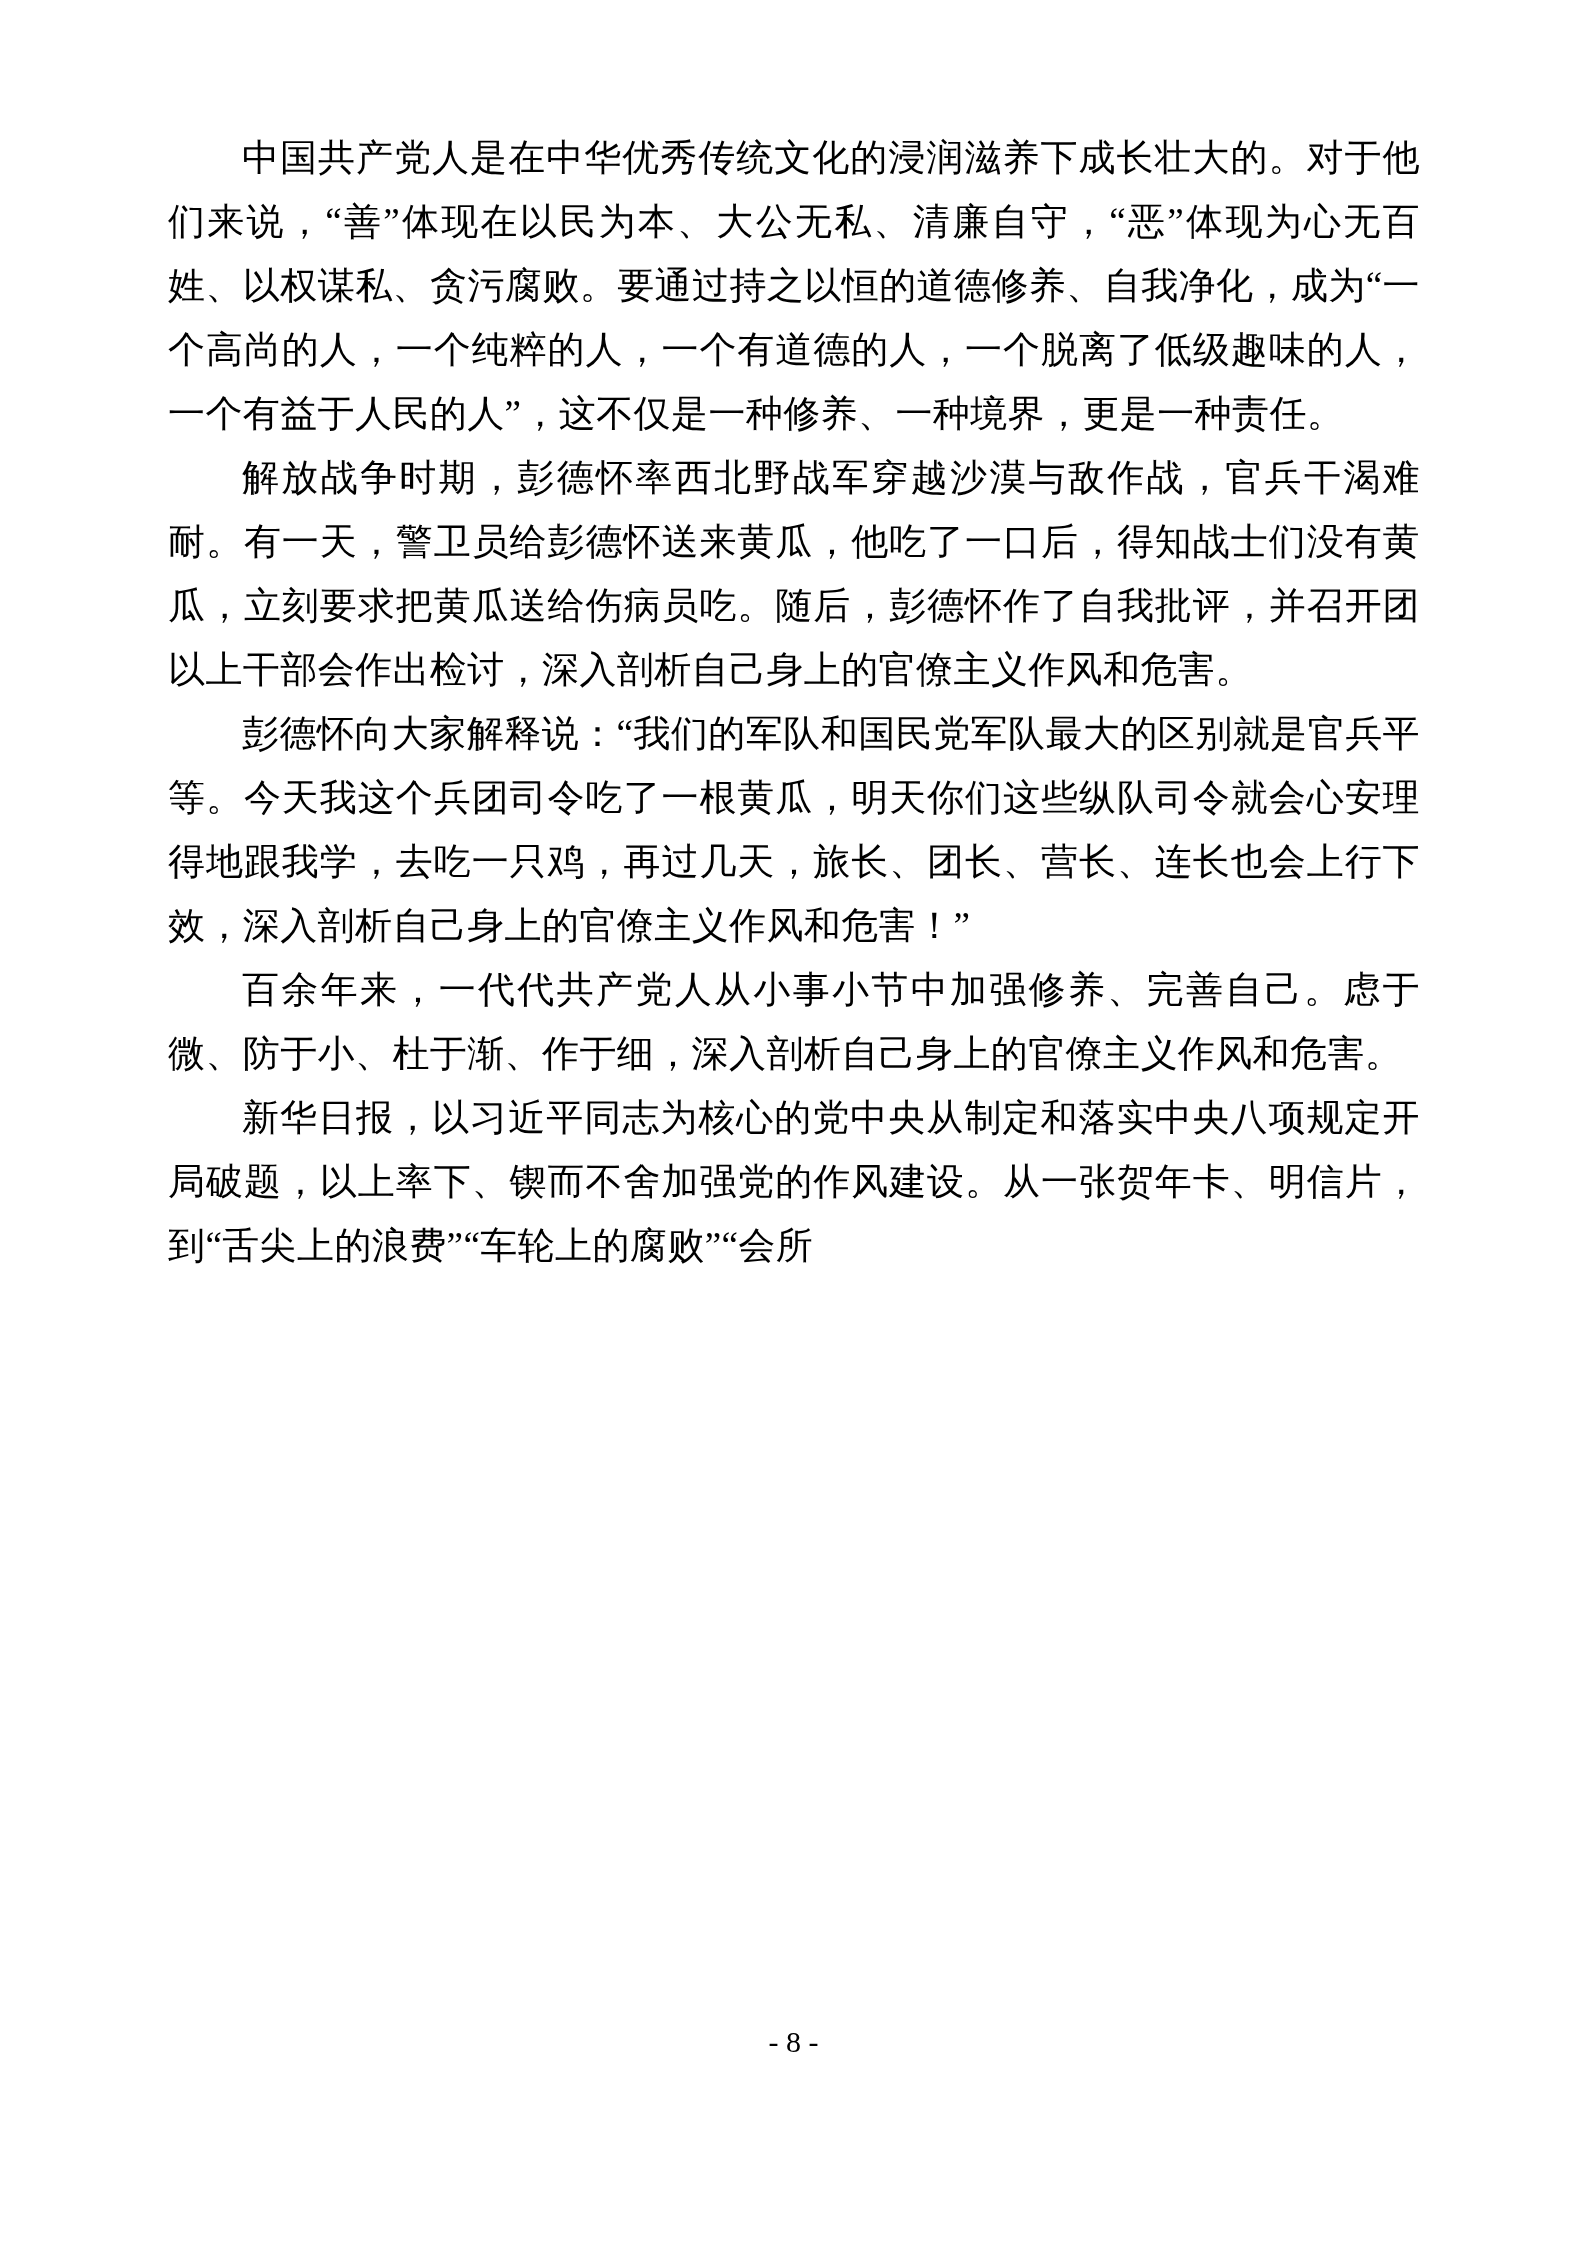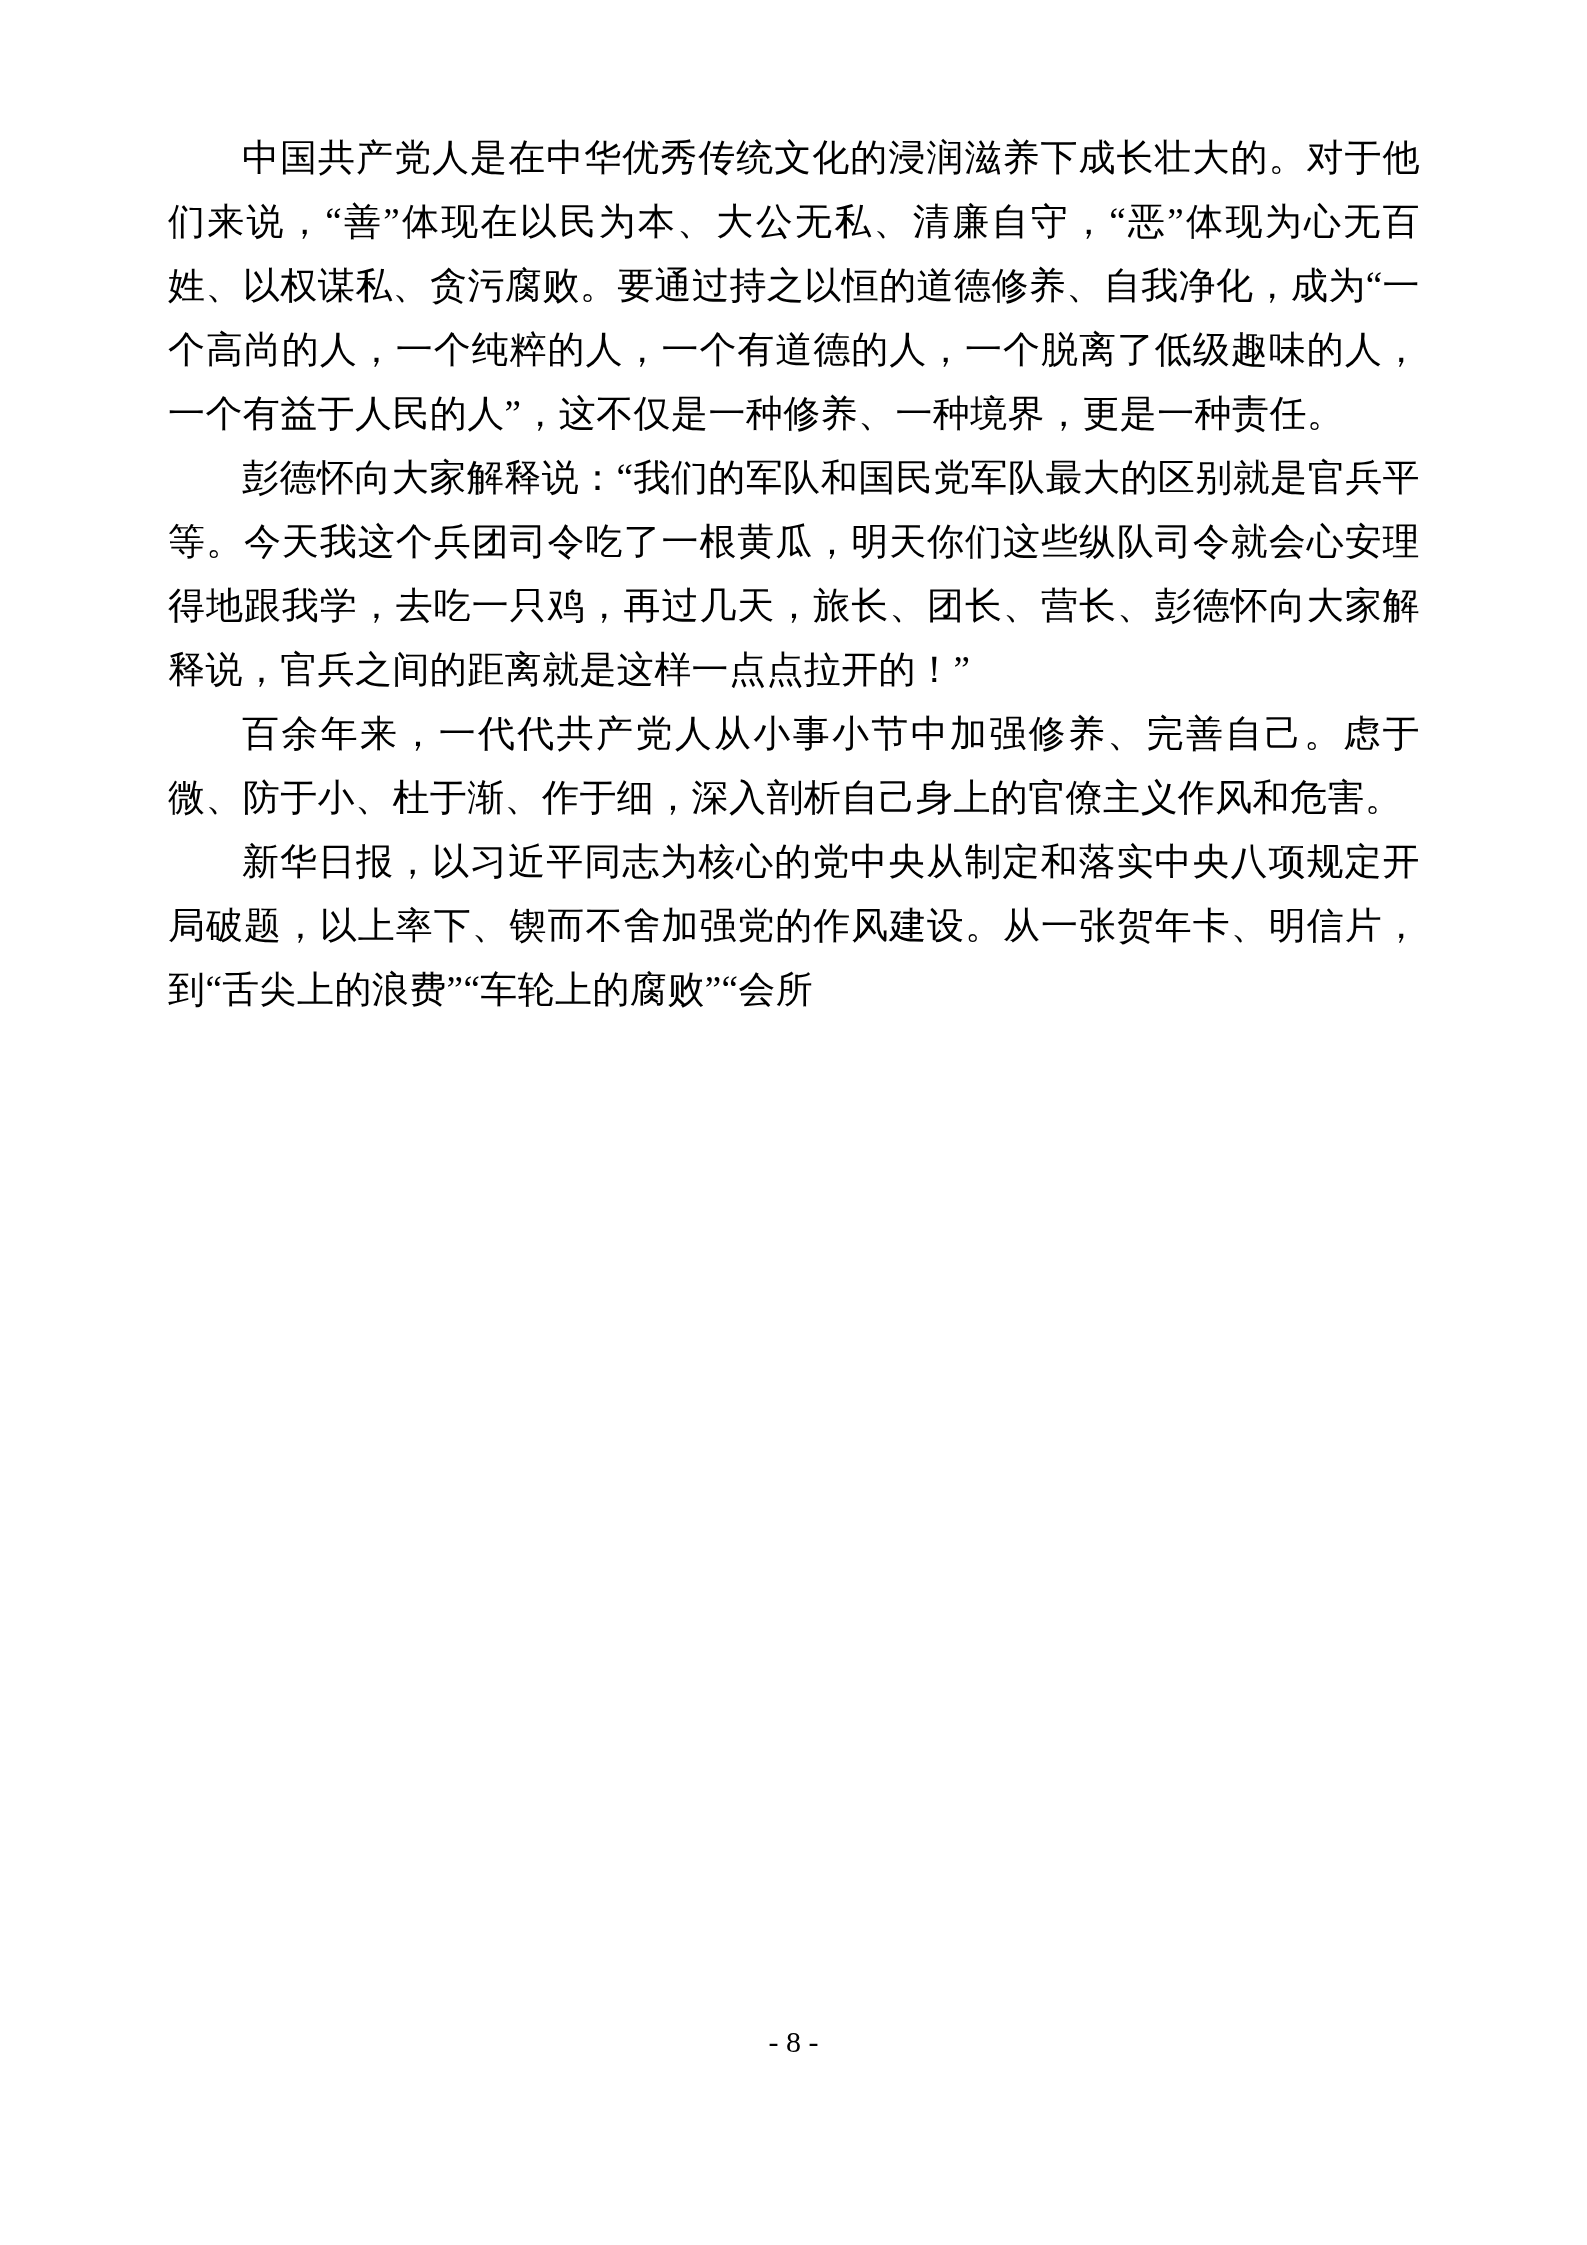--- a/index.html
+++ b/index.html
@@ -51,18 +51,19 @@
     font-family: "Liberation Serif", "DejaVu Serif", serif;
     color: #000000;
   }
 </style>
 </head>
 <body>
 
 <div class="page">
   <div class="content">
     <p class="para">中国共产党人是在中华优秀传统文化的浸润滋养下成长壮大的。对于他们来说，“善”体现在以民为本、大公无私、清廉自守，“恶”体现为心无百姓、以权谋私、贪污腐败。要通过持之以恒的道德修养、自我净化，成为“一个高尚的人，一个纯粹的人，一个有道德的人，一个脱离了低级趣味的人，一个有益于人民的人”，这不仅是一种修养、一种境界，更是一种责任。</p>
-    <p class="para">彭德怀向大家解释说：“我们的军队和国民党军队最大的区别就是官兵平等。今天我这个兵团司令吃了一根黄瓜，明天你们这些纵队司令就会心安理得地跟我学，去吃一只鸡，再过几天，旅长、团长、营长、彭德怀向大家解释说，官兵之间的距离就是这样一点点拉开的！”</p>
+    <p class="para">解放战争时期，彭德怀率西北野战军穿越沙漠与敌作战，官兵干渴难耐。有一天，警卫员给彭德怀送来黄瓜，他吃了一口后，得知战士们没有黄瓜，立刻要求把黄瓜送给伤病员吃。随后，彭德怀作了自我批评，并召开团以上干部会作出检讨，深入剖析自己身上的官僚主义作风和危害。</p>
+    <p class="para">彭德怀向大家解释说：“我们的军队和国民党军队最大的区别就是官兵平等。今天我这个兵团司令吃了一根黄瓜，明天你们这些纵队司令就会心安理得地跟我学，去吃一只鸡，再过几天，旅长、团长、营长、连长也会上行下效，深入剖析自己身上的官僚主义作风和危害！”</p>
     <p class="para">百余年来，一代代共产党人从小事小节中加强修养、完善自己。虑于微、防于小、杜于渐、作于细，深入剖析自己身上的官僚主义作风和危害。</p>
     <p class="para">新华日报，以习近平同志为核心的党中央从制定和落实中央八项规定开局破题，以上率下、锲而不舍加强党的作风建设。从一张贺年卡、明信片，到“舌尖上的浪费”“车轮上的腐败”“会所</p>
   </div>
   <div class="footer">- 8 -</div>
 </div>
 
 </body></html>

